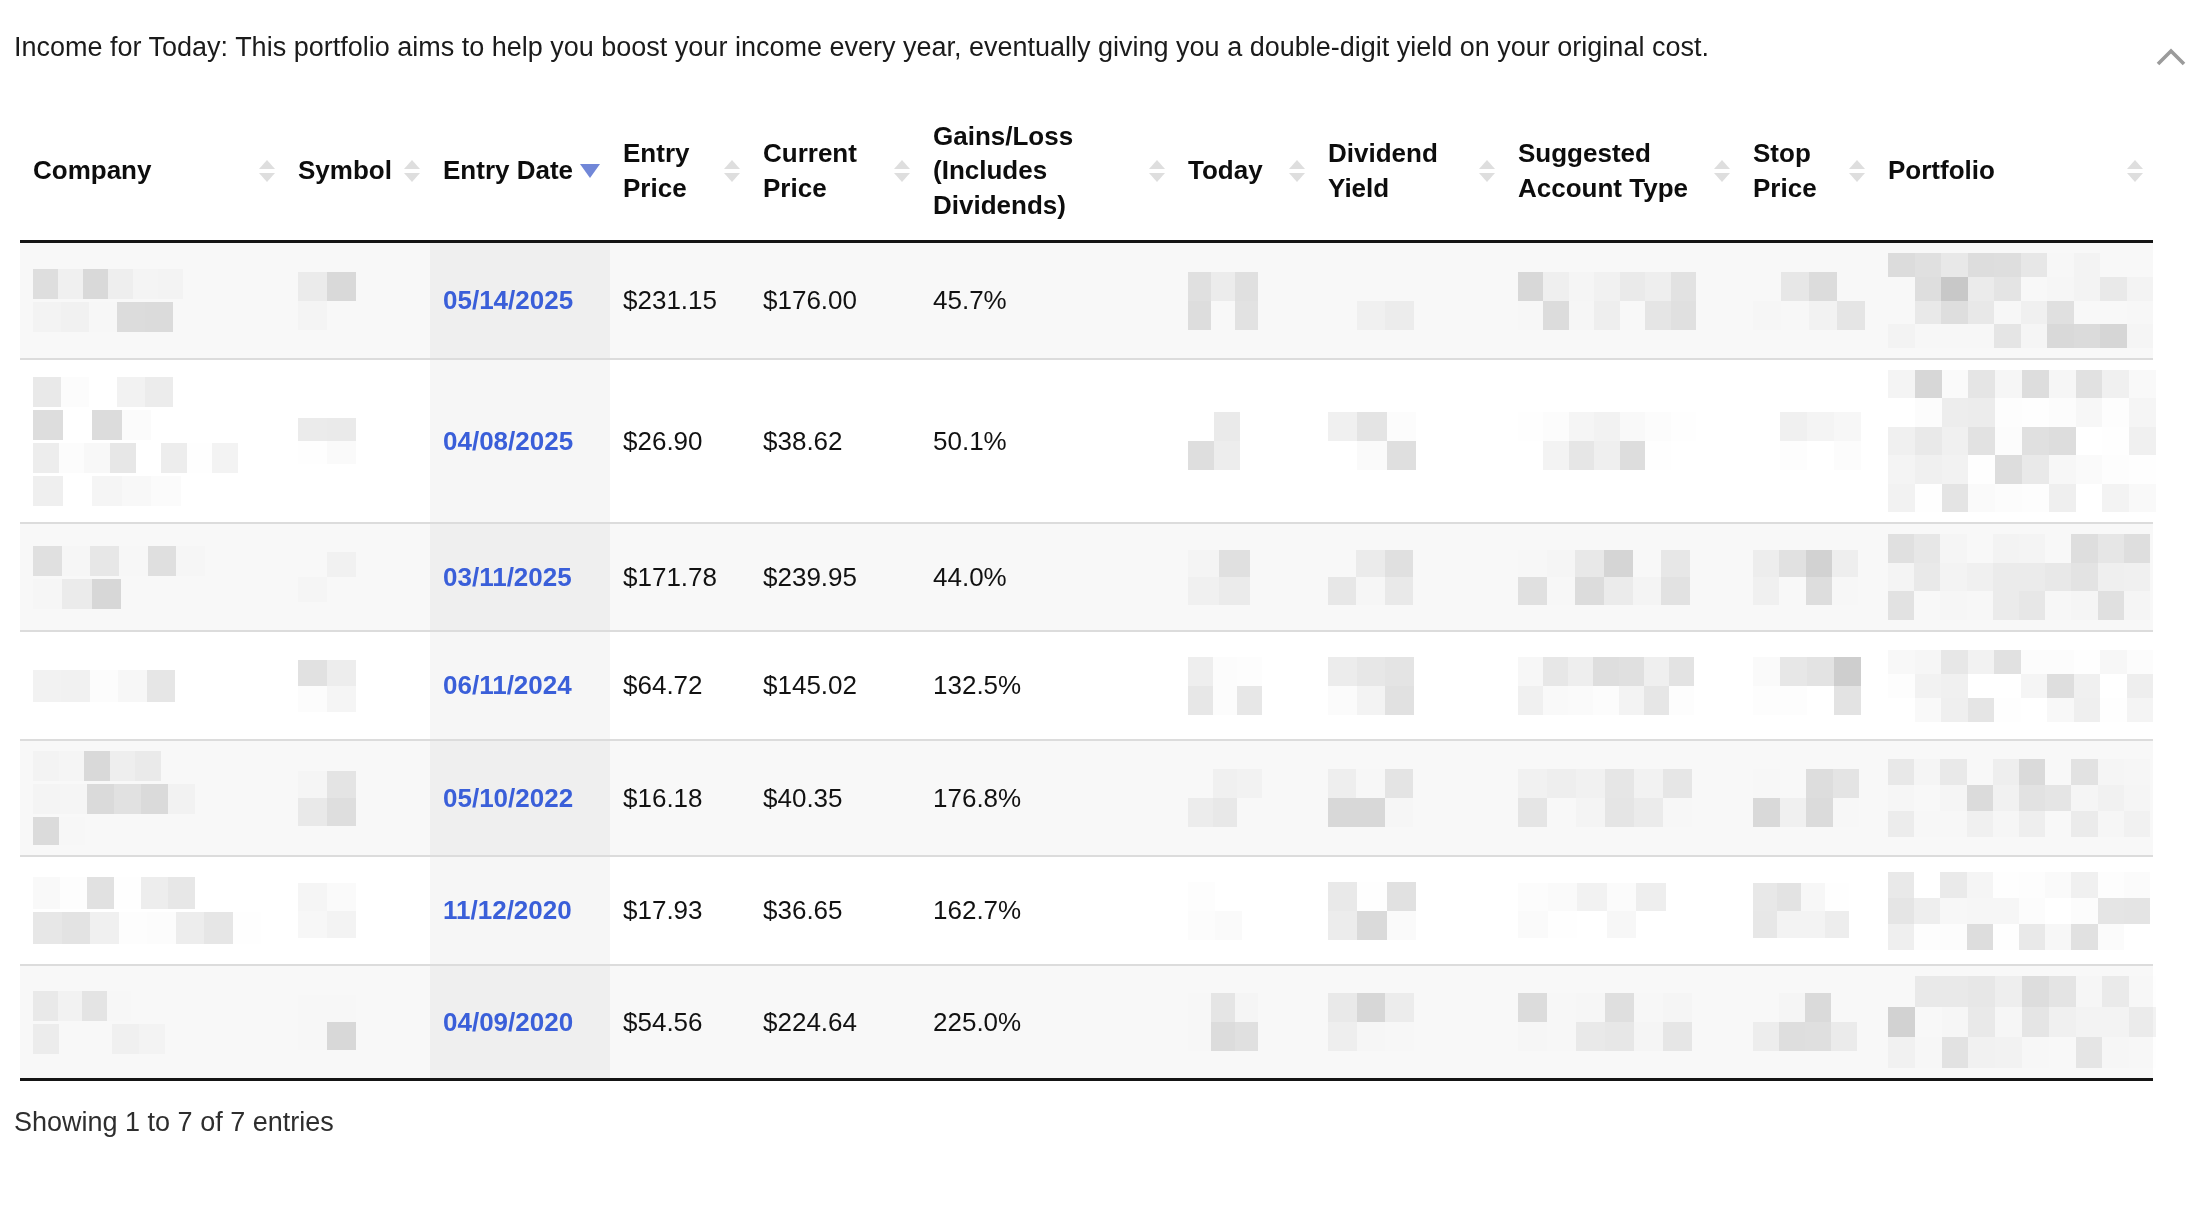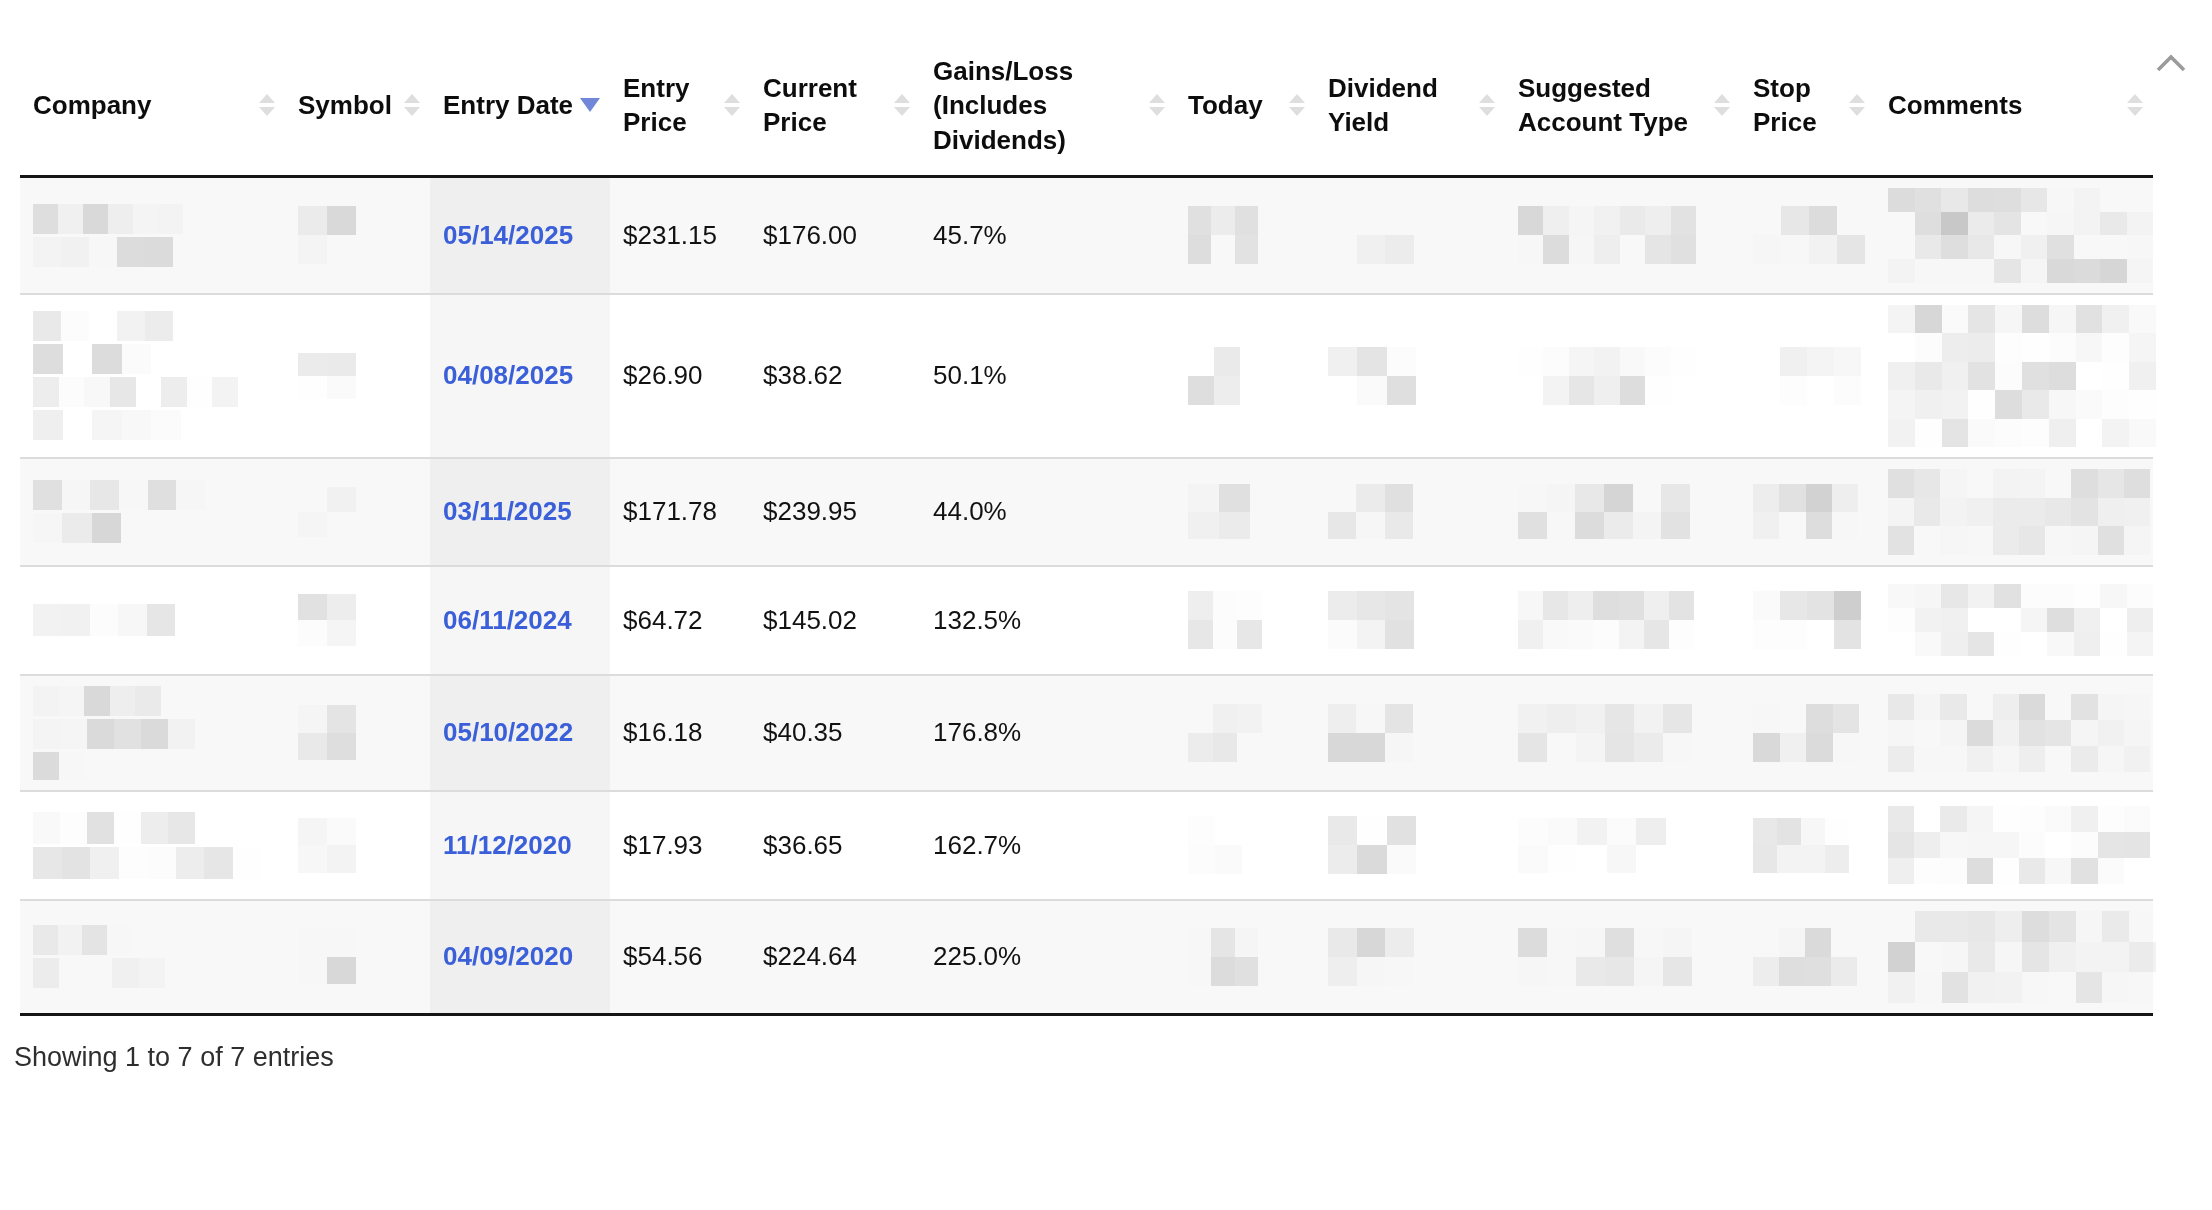--- a/index.html
+++ b/index.html
@@ -63,20 +63,21 @@
 
 
   <button class="collapse-btn" aria-label="collapse">
     <span>
       <svg width="36" height="24" viewBox="0 0 36 24">
         <polyline points="5,18 18,5 31,18" fill="none" stroke="#9b9b9b" stroke-width="3.6" stroke-linejoin="miter"></polyline>
       </svg>
     </span>
   </button>
 
+  <p class="subtitle">Income for Today: This portfolio aims to help you boost your income every year, eventually giving you a double-digit yield on your original cost.</p>
 
   <table class="portfolio">
     <colgroup>
       <col style="width:265px">
         <col style="width:145px">
         <col style="width:180px">
       <col style="width:140px">
         <col style="width:170px">
         <col style="width:255px">
       <col style="width:140px">
@@ -171,21 +172,21 @@
             <div class="th-wrap">
               <span class="th-label">Stop Price</span>
               <span class="sort-icon">
                 <i class="tri up"></i>
                 <i class="tri down"></i>
               </span>
             </div>
           </th>
         <th>
             <div class="th-wrap">
-              <span class="th-label">Comments</span>
+              <span class="th-label">Portfolio</span>
               <span class="sort-icon">
                 <i class="tri up"></i>
                 <i class="tri down"></i>
               </span>
             </div>
           </th>
       </tr>
     </thead>
     <tbody id="portfolio-body">
         <tr style="height: 112px;">

